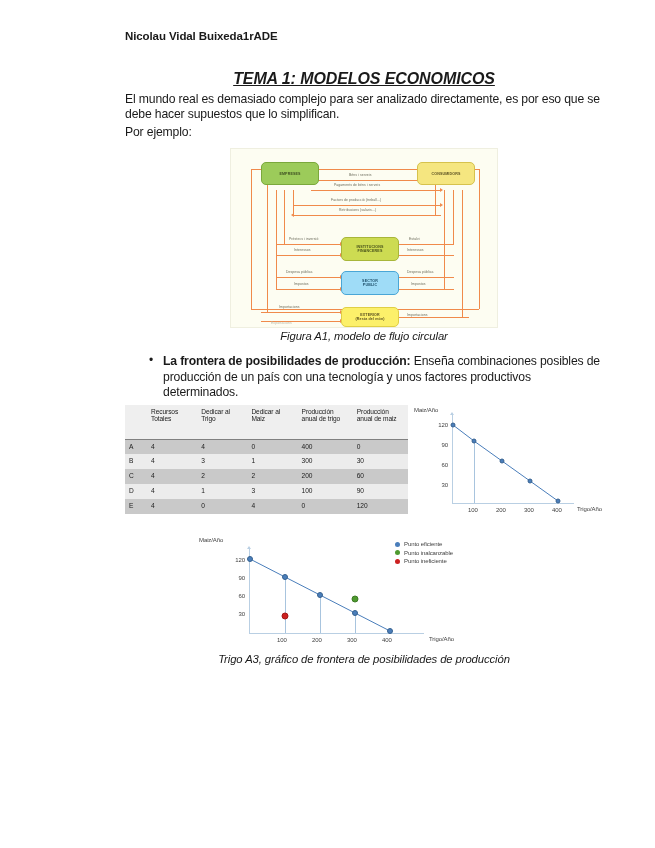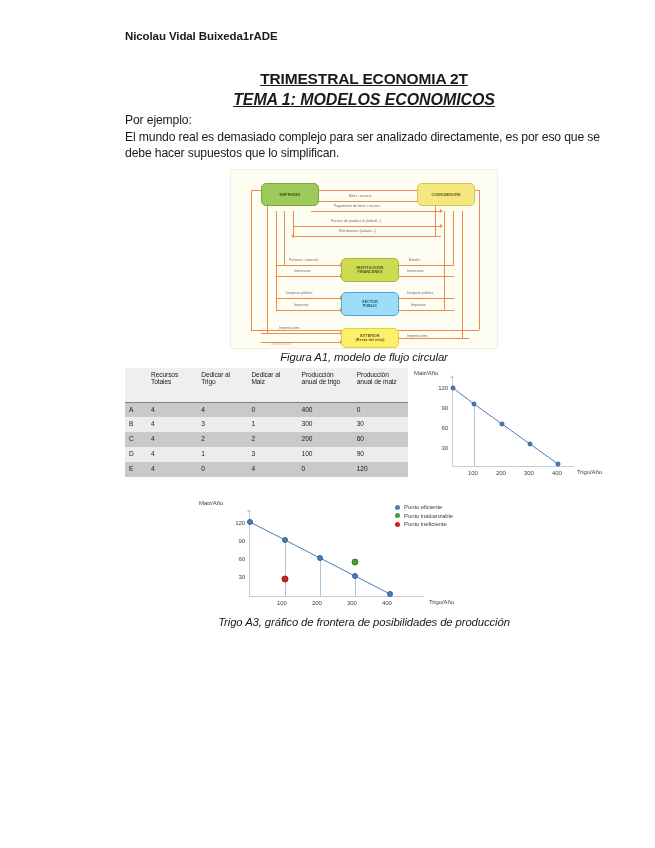--- a/index.html
+++ b/index.html
@@ -206,25 +206,24 @@
   .legend .item { display: flex; align-items: center; gap: 4px; font-size: 6px; letter-spacing: -0.1px; }
   .legend .swatch { width: 5px; height: 5px; border-radius: 50%; flex: 0 0 auto; }
 </style>
 </head>
 <body>
 
 <div class="page">
 
   <div class="author">Nicolau Vidal Buixeda1rADE</div>
 
-  <h1 class="doc-title">TRIMESTRAL ECONOMIA 2T</h1>
   <h2 class="doc-subtitle">TEMA 1: MODELOS ECONOMICOS</h2>
 
+  <p class="body-text">El mundo real es demasiado complejo para ser analizado directamente, es por eso que se debe hacer supuestos que lo simplifican.</p>
   <p class="body-text">Por ejemplo:</p>
-  <p class="body-text">El mundo real es demasiado complejo para ser analizado directamente, es por eso que se debe hacer supuestos que lo simplifican.</p>
 
 
   <div class="fig-a1-wrap">
     <div class="fig-a1">
 
       <div class="arw h" style="left:20px; top:20px; width:228px;"></div>
       <div class="arw v" style="left:20px; top:20px; height:140px;"></div>
       <div class="arw v" style="left:248px; top:20px; height:140px;"></div>
       <div class="arw h" style="left:20px; top:160px; width:228px;"></div>
 
@@ -305,20 +304,25 @@
       <div class="dgm-label" style="left:176px; top:121px;">Despesa pública</div>
       <div class="dgm-label" style="left:63px;  top:133px;">Impostos</div>
       <div class="dgm-label" style="left:180px; top:133px;">Impostos</div>
       <div class="dgm-label" style="left:48px;  top:156px;">Importacions</div>
       <div class="dgm-label" style="left:176px; top:164px;">Importacions</div>
       <div class="dgm-label" style="left:40px;  top:172px; color:#b9b9a8;">Exportacions</div>
     </div>
     <p class="caption">Figura A1, modelo de flujo circular</p>
   </div>
 
+  <ul class="bullets" style="margin-top:12px;">
+    <li>
+      <span class="b">La frontera de posibilidades de producción:</span><span> Enseña combinaciones posibles de producción de un país con una tecnología y unos factores productivos determinados.</span>
+    </li>
+  </ul>
 
   <div class="table-row">
 
     <table class="ppf">
       <colgroup>
         <col class="c0">
           <col class="c1">
           <col class="c2">
           <col class="c3">
           <col class="c4">

